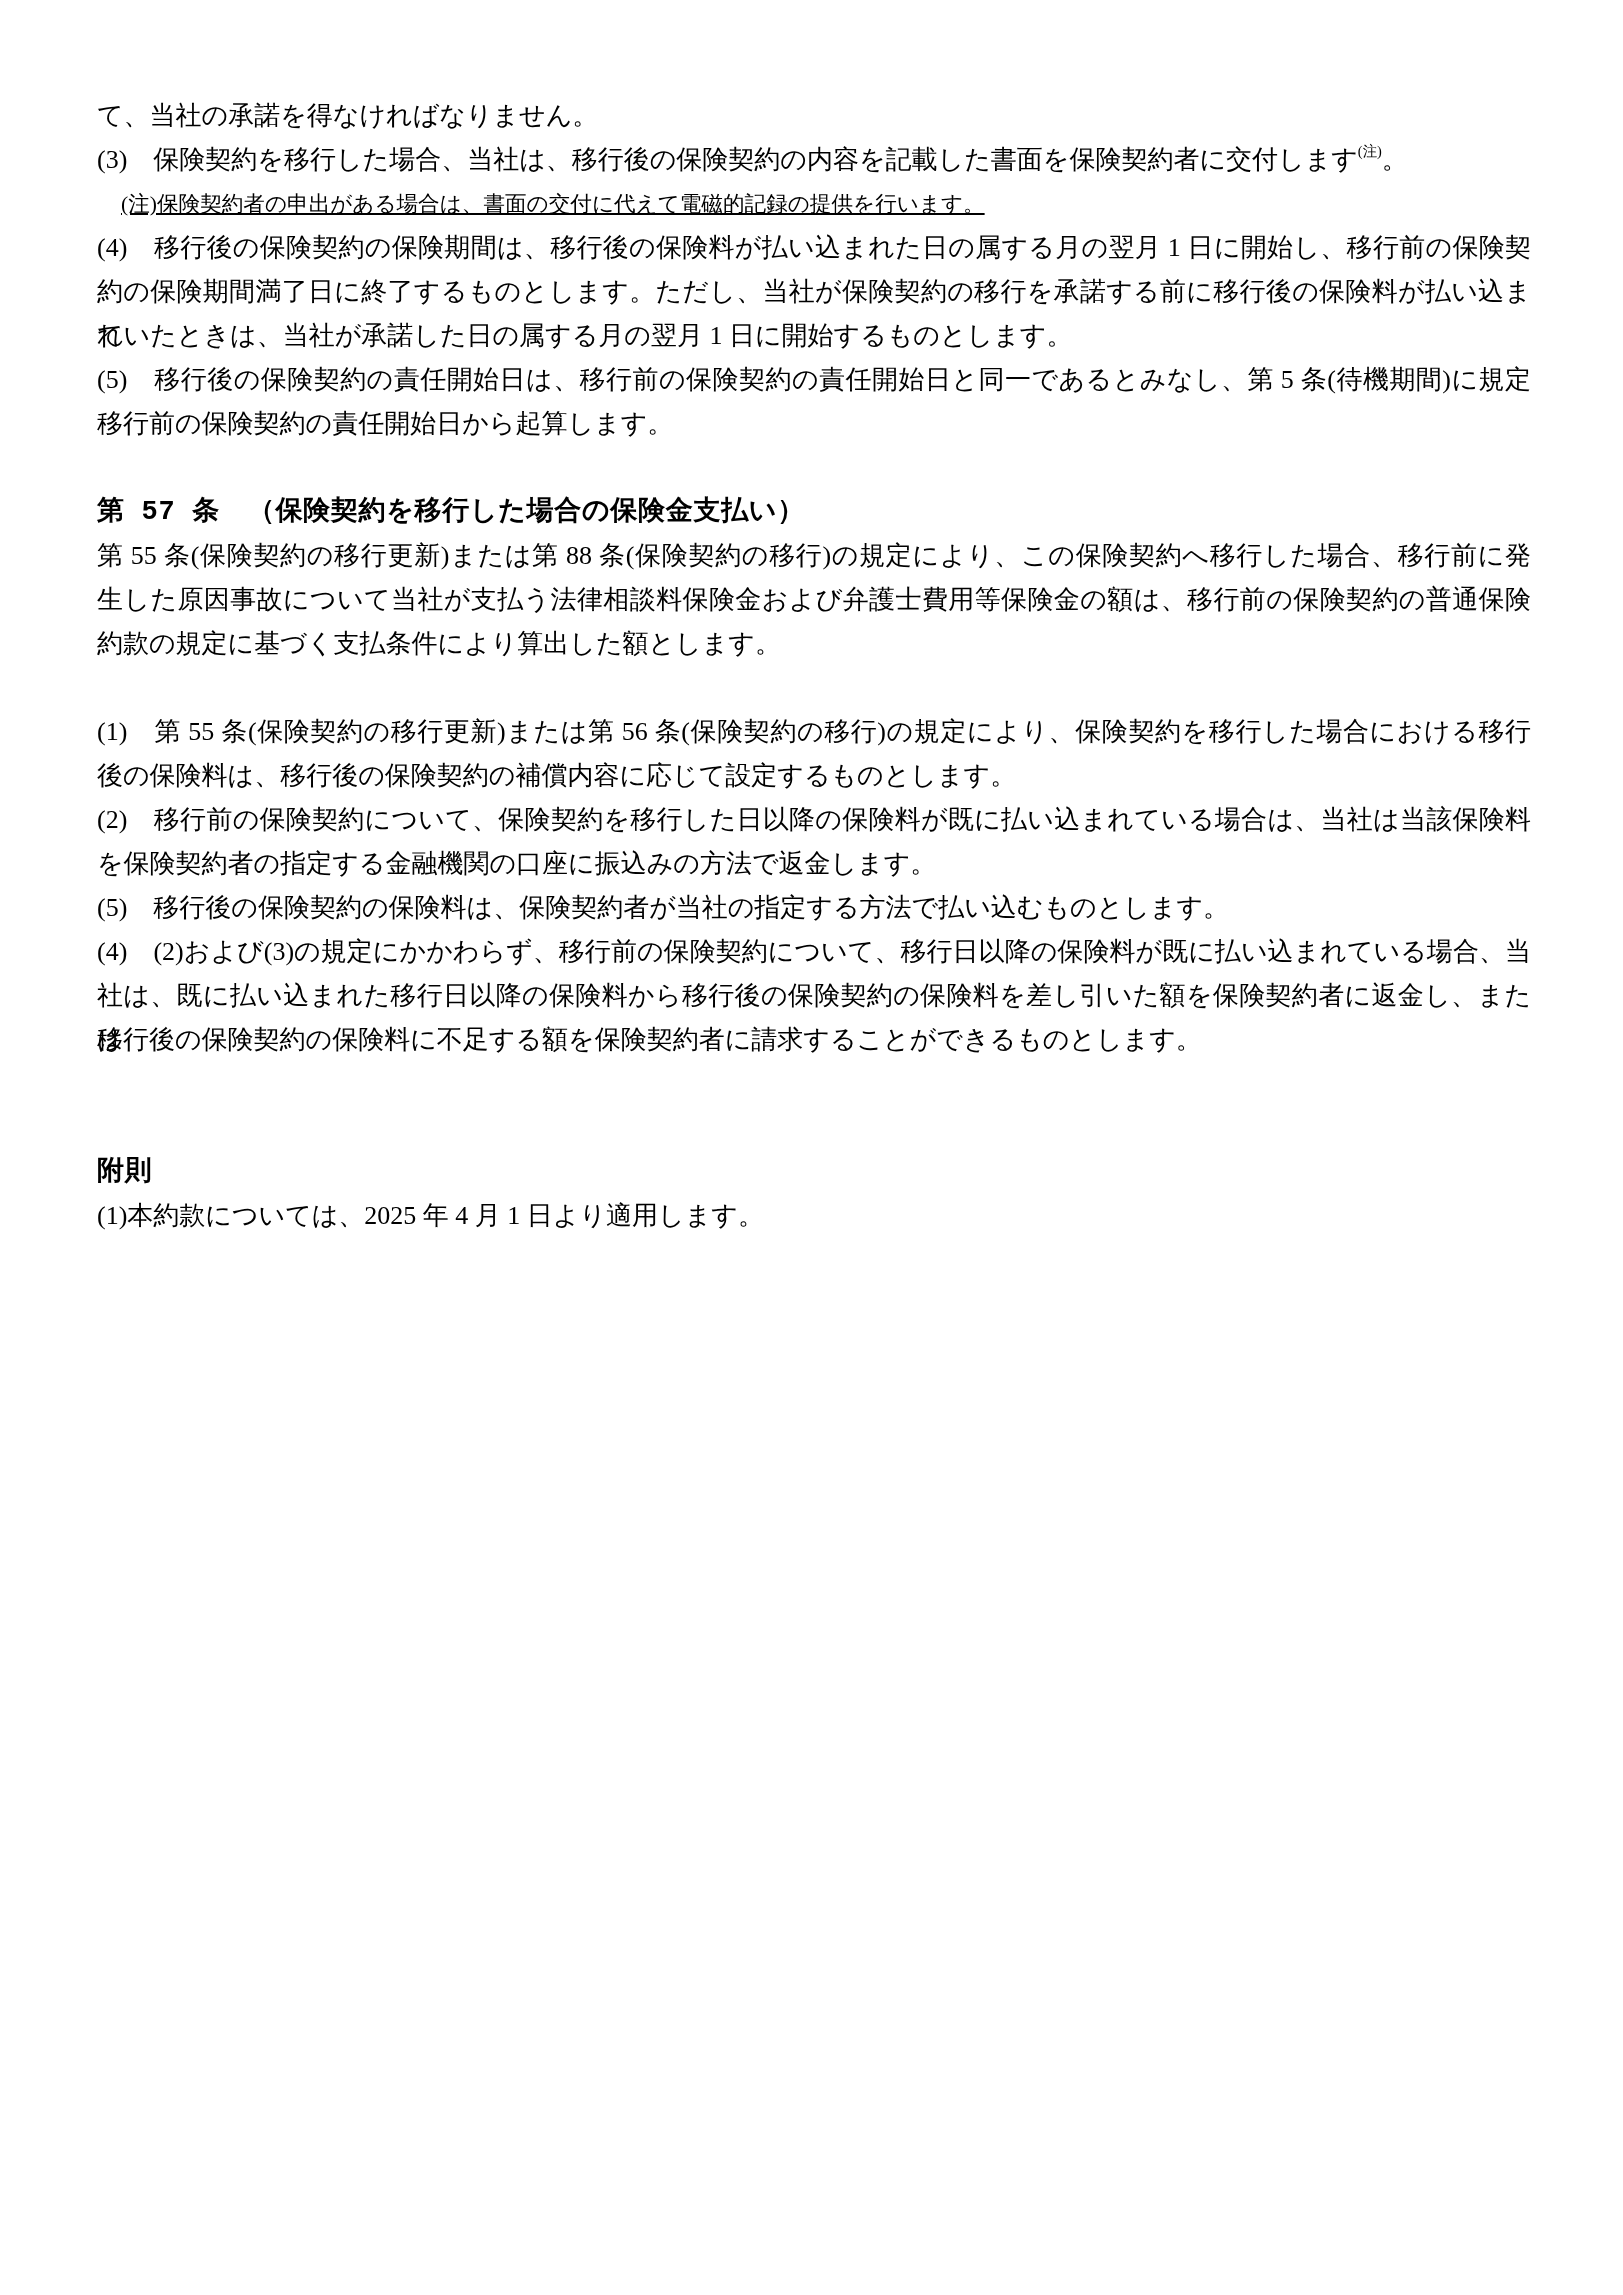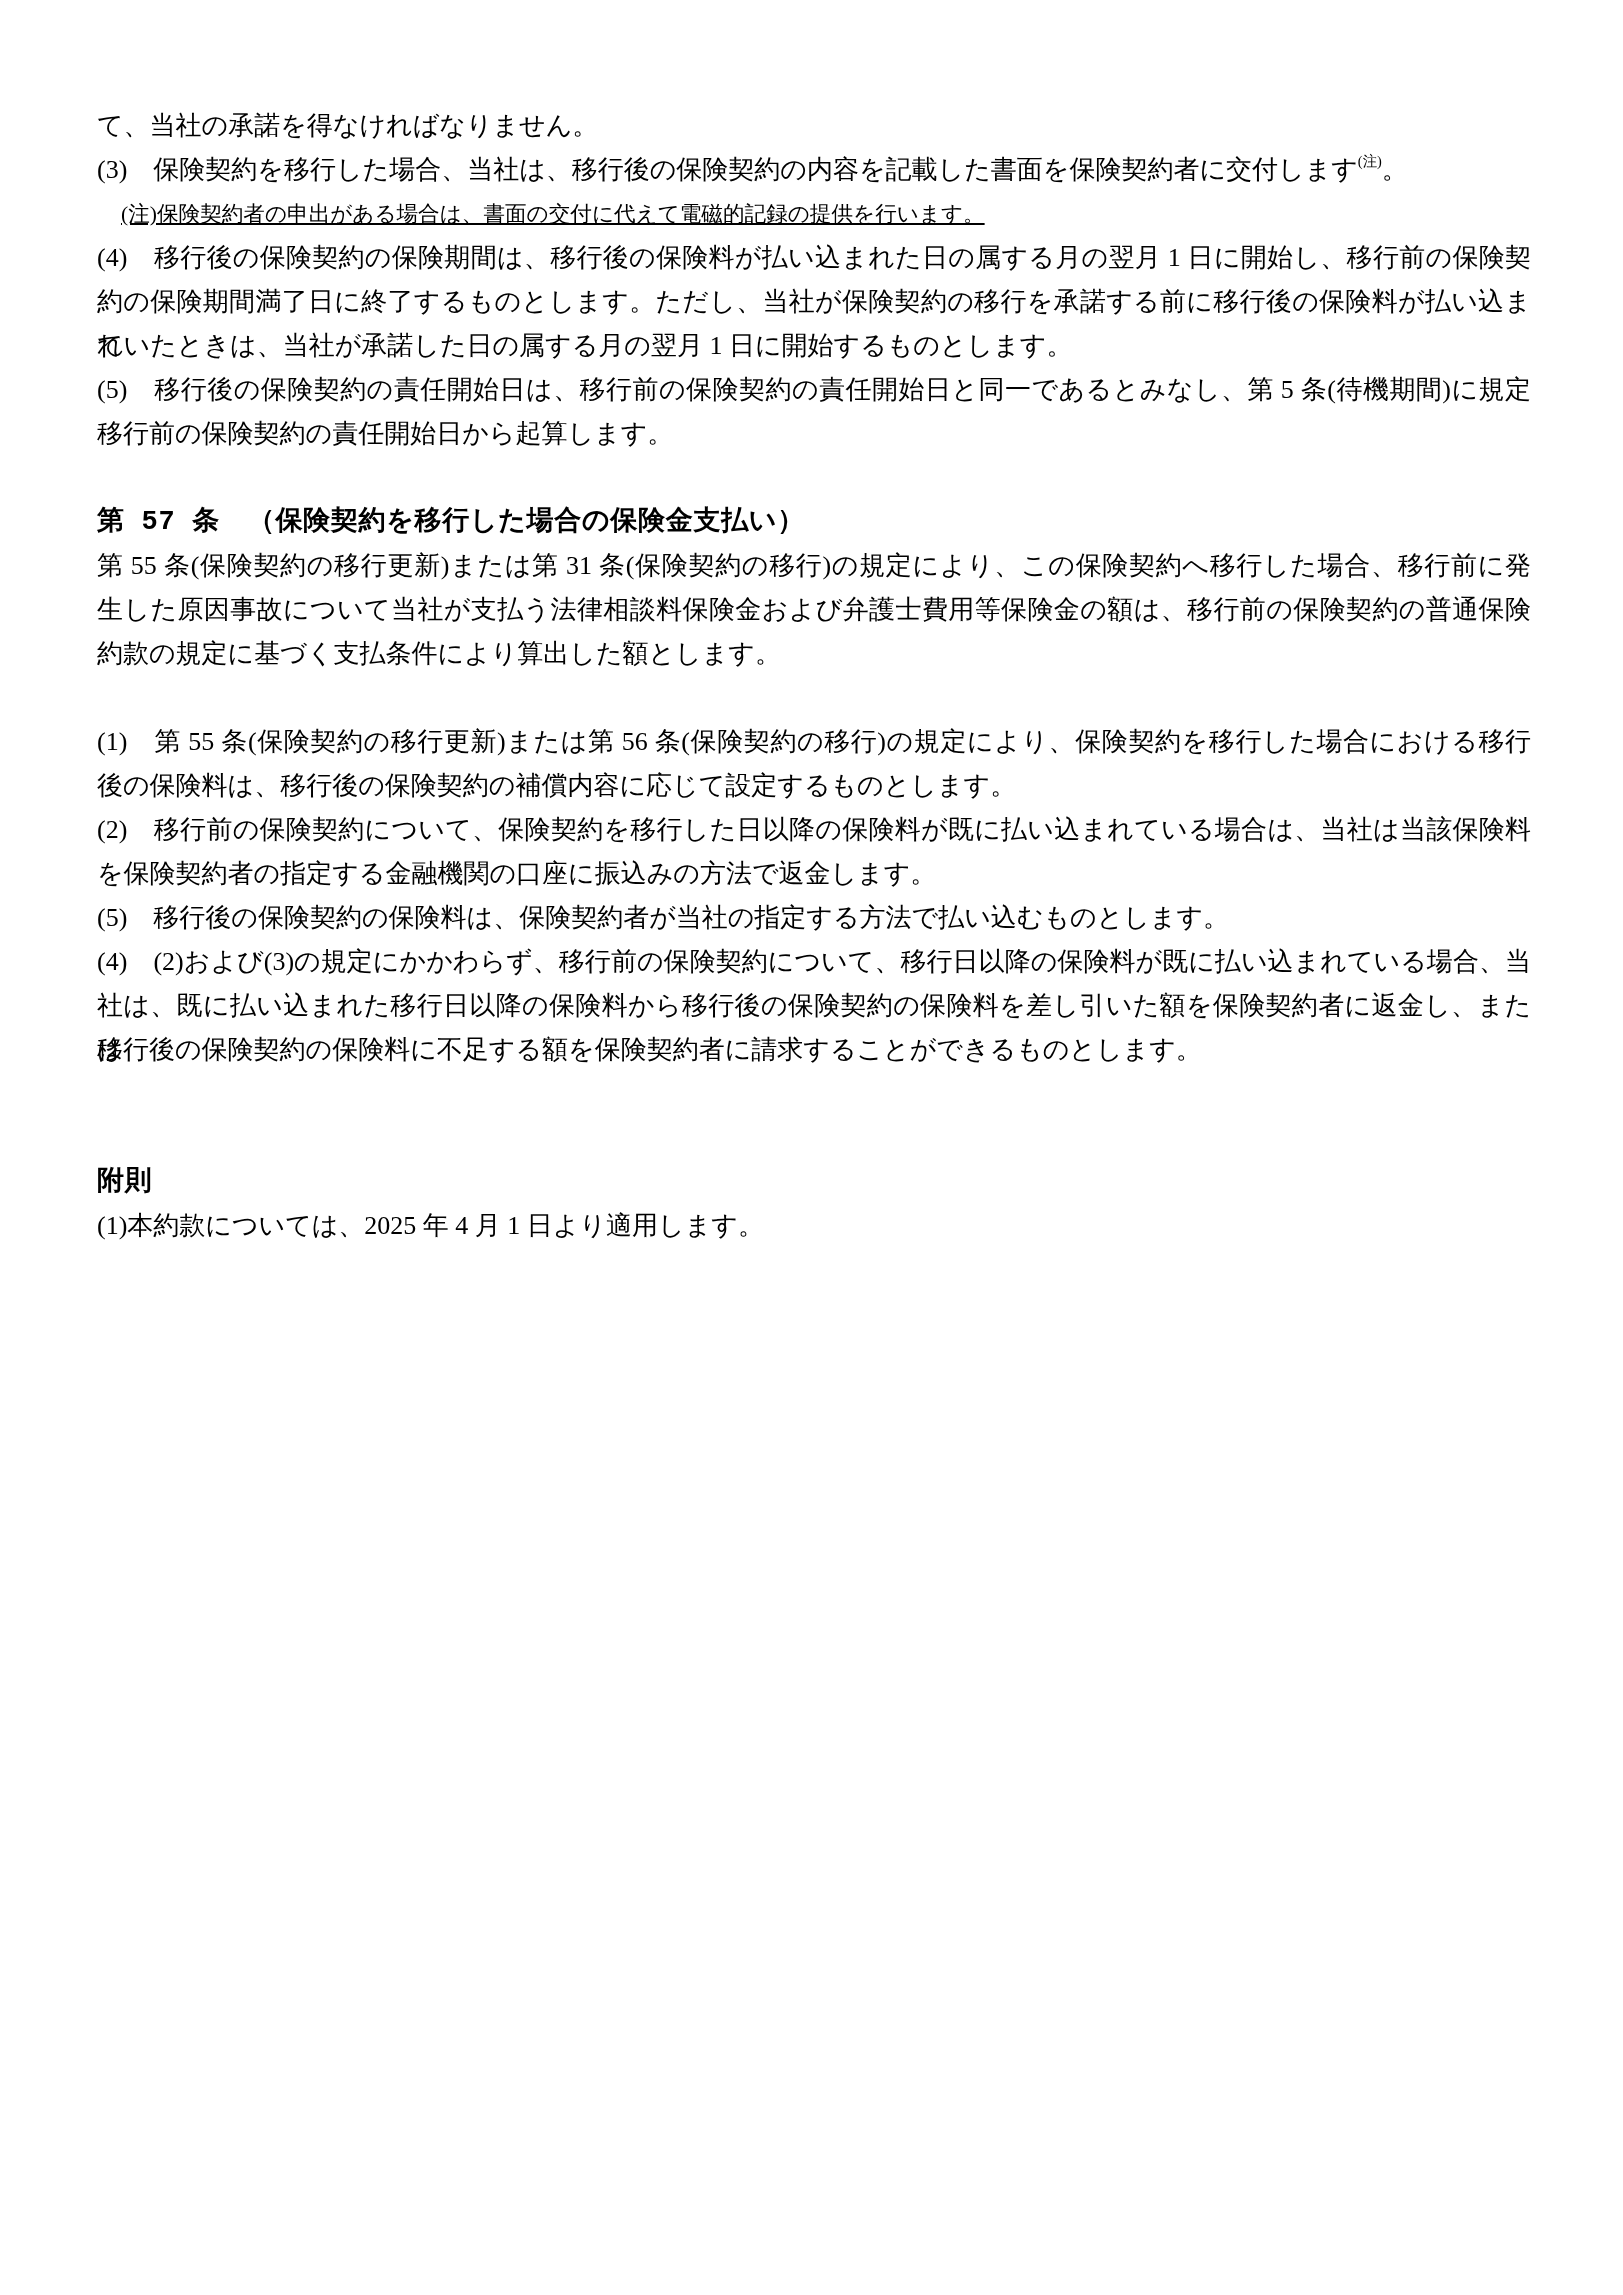--- a/index.html
+++ b/index.html
@@ -12,21 +12,21 @@
     width: 1623px;
     height: 2295px;
     background: #ffffff;
     color: #000000;
     font-family: "Liberation Serif", "DejaVu Serif", serif;
     overflow: hidden;
   }
   .content {
     position: absolute;
     left: 97px;
-    top: 104px;
+    top: 94px;
     width: 1434px;
   }
   .line {
     height: 44px;
     line-height: 44px;
     font-size: 26px;
     text-align: left;
     white-space: normal;
   }
   .line.justify {
@@ -62,21 +62,21 @@
       <div class="line body"><span>て、当社の承諾を得なければなりません。</span></div>
       <div class="line body"><span>(3)　保険契約を移行した場合、当社は、移行後の保険契約の内容を記載した書面を保険契約者に交付します</span><sup>(注)</sup><span>。</span></div>
       <div class="line note"><span>(注)保険契約者の申出がある場合は、書面の交付に代えて電磁的記録の提供を行います。</span></div>
       <div class="line body justify"><span>(4)　移行後の保険契約の保険期間は、移行後の保険料が払い込まれた日の属する月の翌月 1 日に開始し、移行前の保険契</span></div>
       <div class="line body justify"><span>約の保険期間満了日に終了するものとします。ただし、当社が保険契約の移行を承諾する前に移行後の保険料が払い込まれ</span></div>
       <div class="line body"><span>ていたときは、当社が承諾した日の属する月の翌月 1 日に開始するものとします。</span></div>
       <div class="line body justify"><span>(5)　移行後の保険契約の責任開始日は、移行前の保険契約の責任開始日と同一であるとみなし、第 5 条(待機期間)に規定</span></div>
       <div class="line body"><span>移行前の保険契約の責任開始日から起算します。</span></div>
       <div class="line spacer"></div>
       <div class="line heading"><span>第 57 条　（保険契約を移行した場合の保険金支払い）</span></div>
-      <div class="line body justify"><span>第 55 条(保険契約の移行更新)または第 31 条(保険契約の移行)の規定により、この保険契約へ移行した場合、移行前に発</span></div>
+      <div class="line body justify"><span>第 55 条(保険契約の移行更新)または第 88 条(保険契約の移行)の規定により、この保険契約へ移行した場合、移行前に発</span></div>
       <div class="line body justify"><span>生した原因事故について当社が支払う法律相談料保険金および弁護士費用等保険金の額は、移行前の保険契約の普通保険</span></div>
       <div class="line body"><span>約款の規定に基づく支払条件により算出した額とします。</span></div>
       <div class="line spacer"></div>
       <div class="line body justify"><span>(1)　第 55 条(保険契約の移行更新)または第 56 条(保険契約の移行)の規定により、保険契約を移行した場合における移行</span></div>
       <div class="line body"><span>後の保険料は、移行後の保険契約の補償内容に応じて設定するものとします。</span></div>
       <div class="line body justify"><span>(2)　移行前の保険契約について、保険契約を移行した日以降の保険料が既に払い込まれている場合は、当社は当該保険料</span></div>
       <div class="line body"><span>を保険契約者の指定する金融機関の口座に振込みの方法で返金します。</span></div>
       <div class="line body"><span>(5)　移行後の保険契約の保険料は、保険契約者が当社の指定する方法で払い込むものとします。</span></div>
       <div class="line body justify"><span>(4)　(2)および(3)の規定にかかわらず、移行前の保険契約について、移行日以降の保険料が既に払い込まれている場合、当</span></div>
       <div class="line body justify"><span>社は、既に払い込まれた移行日以降の保険料から移行後の保険契約の保険料を差し引いた額を保険契約者に返金し、または</span></div>

